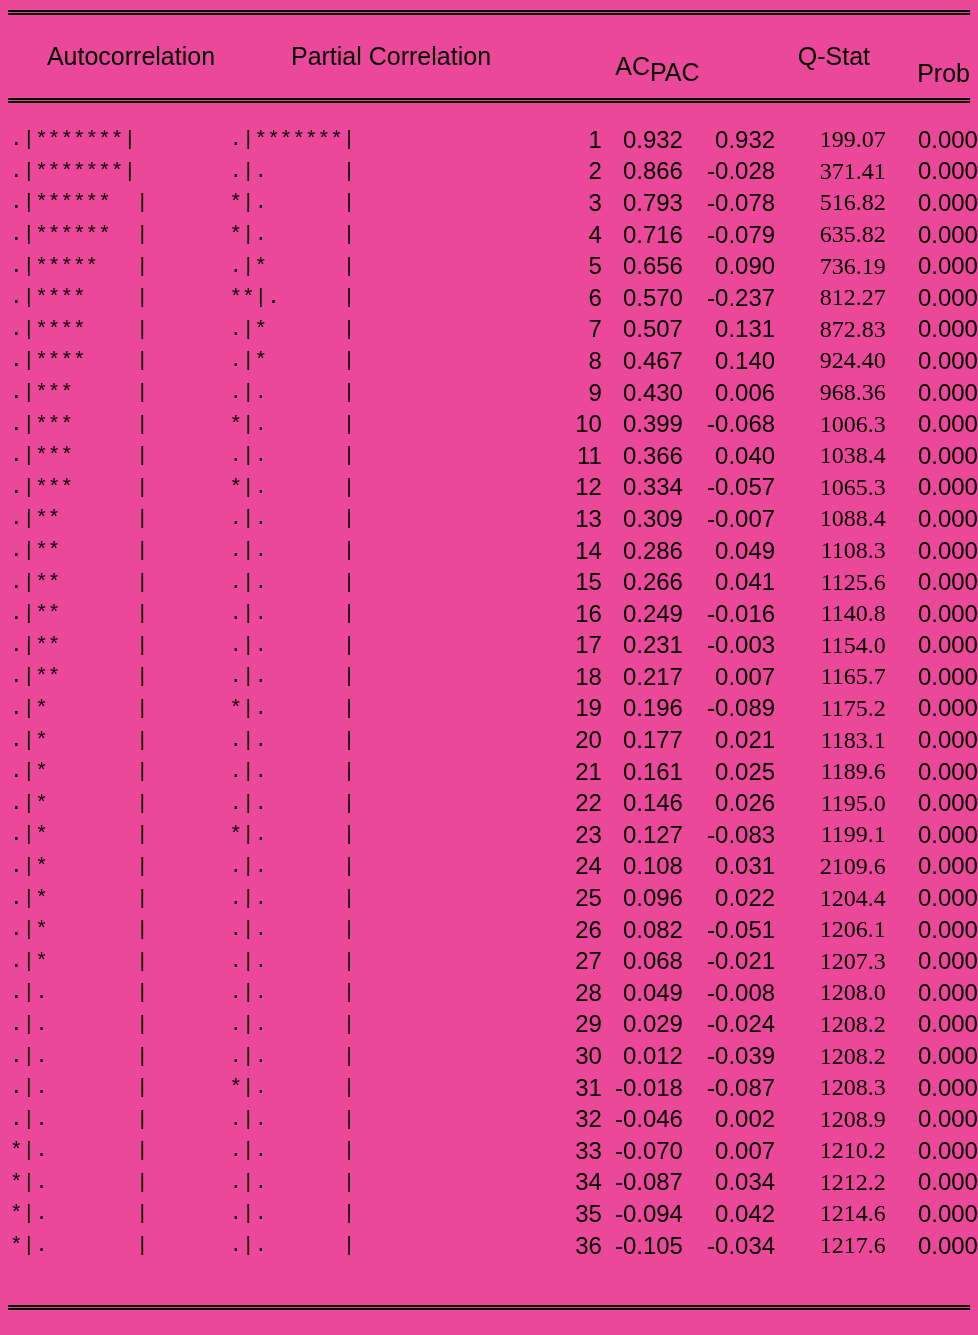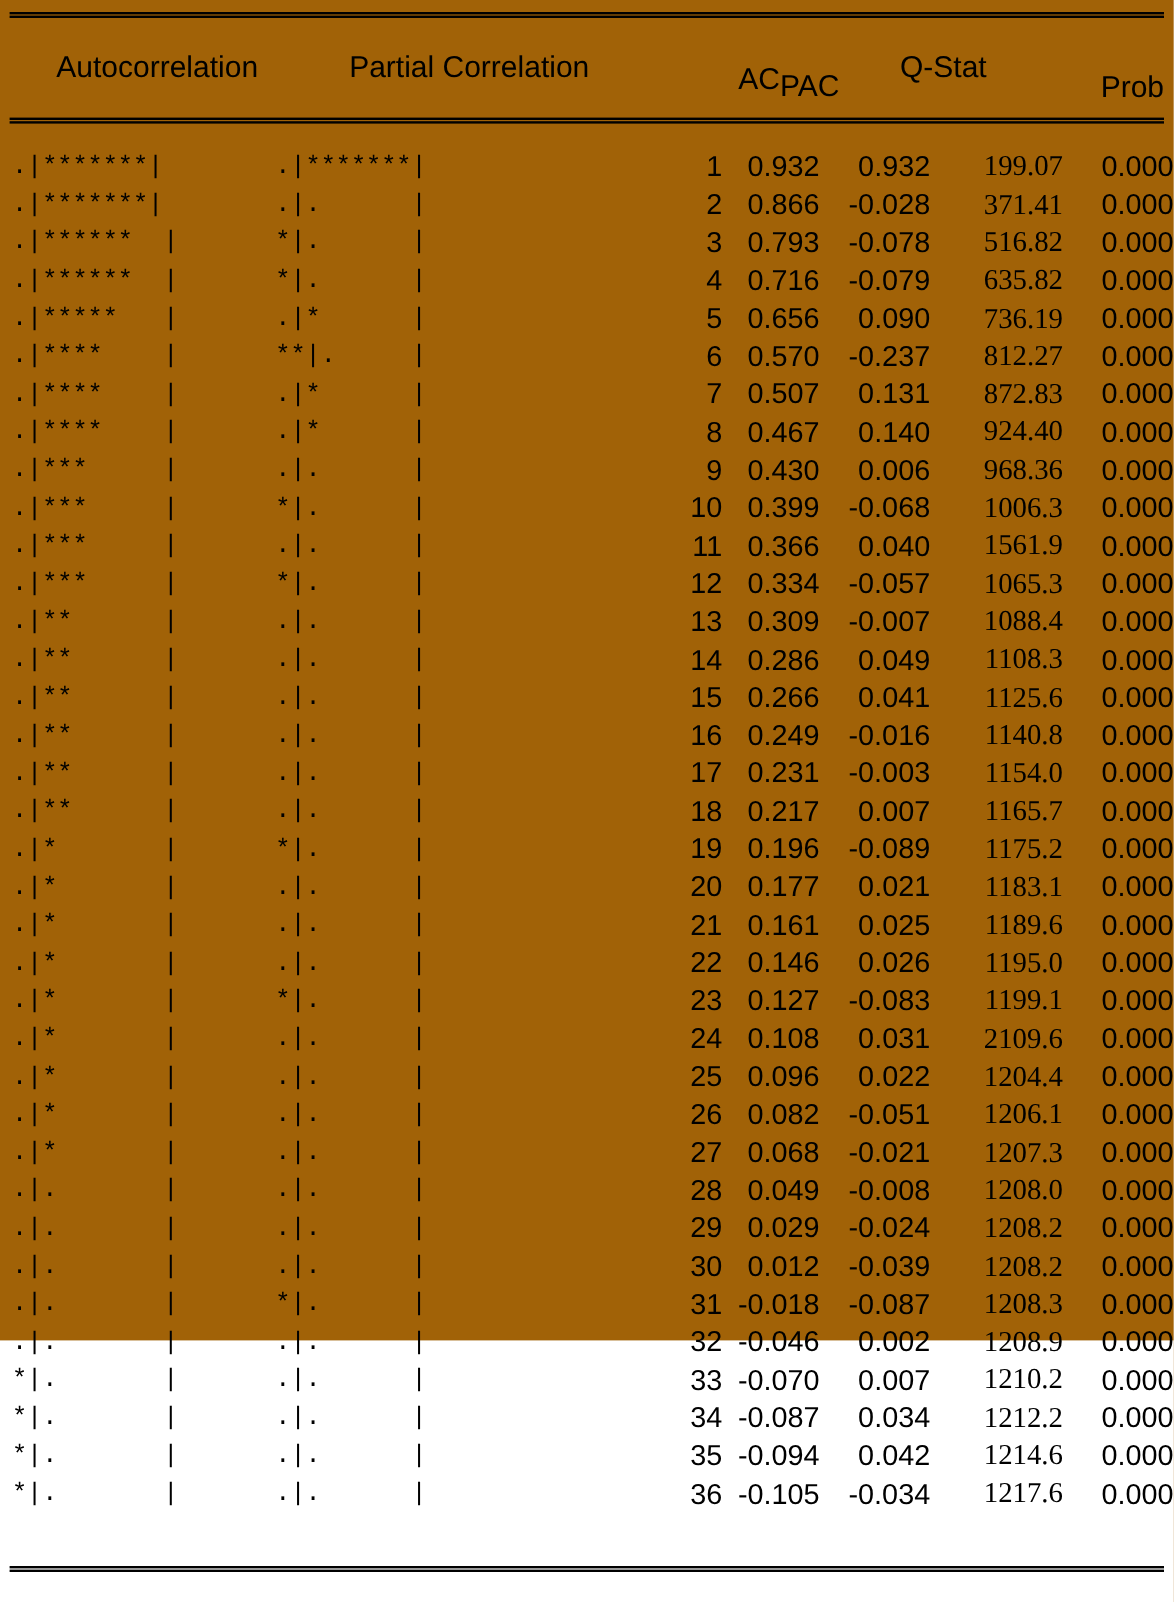--- a/index.html
+++ b/index.html
@@ -12,23 +12,23 @@
     width: 978px;
     height: 1335px;
     font-family: "Liberation Sans", sans-serif;
     color: #000000;
     overflow: hidden;
   }
 
   .sheet {
     position: relative;
     width: 978px;
-    height: 1117px;
+    height: 1335px;
     box-sizing: border-box;
-    background: #a16207;
+    background: #ec4899;
   }
 
   
   .rule-double {
     position: absolute;
     left: 8px;
     right: 8px;
     height: 5px;
     border-top: 2px solid #000;
     border-bottom: 2px solid #000;
@@ -46,21 +46,21 @@
     right: 0;
     height: 40px;
     display: flex;
     align-items: center;
     font-size: 25px;
   }
   .h-ac-spark   { width: 262px; text-align: center; }
   .h-pac-spark  { width: 258px; text-align: center; }
   .h-ac         { width: 130px; text-align: right; margin-top: 21px; }
   .h-pac        { width: 100px; text-align: left; margin-top: 32px; }
-  .h-q          { width: 120px; }
+  .h-q          { width: 120px; text-align: right; }
   .h-prob       { width: 100px; text-align: right; margin-top: 34px; }
 
   
   .table-body {
     position: absolute;
     top: 124px;
     left: 0;
     right: 0;
   }
   .row {
@@ -195,21 +195,21 @@
         <div class="c-pac">-0.068</div>
         <div class="c-q">1006.3</div>
         <div class="c-prob">0.000</div>
       </div>
       <div class="row">
         <div class="spark spark-ac">.|***     |</div>
         <div class="spark spark-pac">.|.      |</div>
         <div class="c-lag">11</div>
         <div class="c-ac">0.366</div>
         <div class="c-pac">0.040</div>
-        <div class="c-q">1561.9</div>
+        <div class="c-q">1038.4</div>
         <div class="c-prob">0.000</div>
       </div>
       <div class="row">
         <div class="spark spark-ac">.|***     |</div>
         <div class="spark spark-pac">*|.      |</div>
         <div class="c-lag">12</div>
         <div class="c-ac">0.334</div>
         <div class="c-pac">-0.057</div>
         <div class="c-q">1065.3</div>
         <div class="c-prob">0.000</div>

